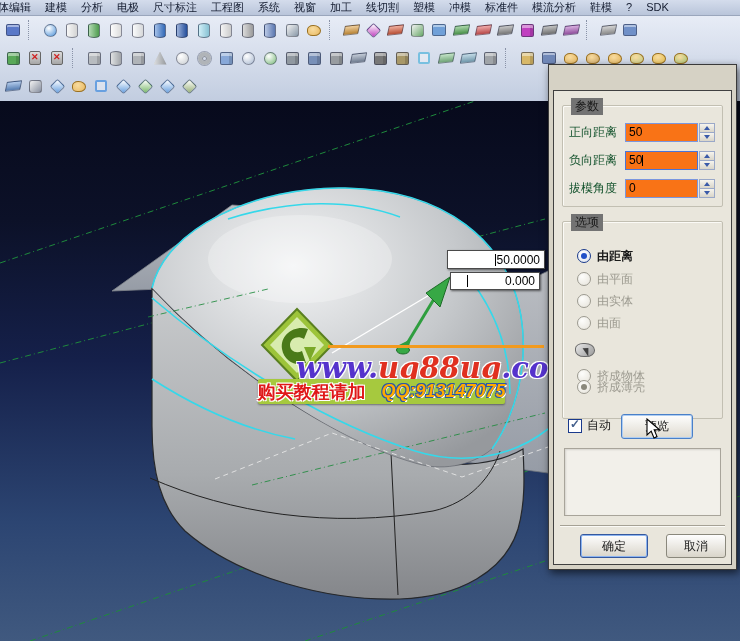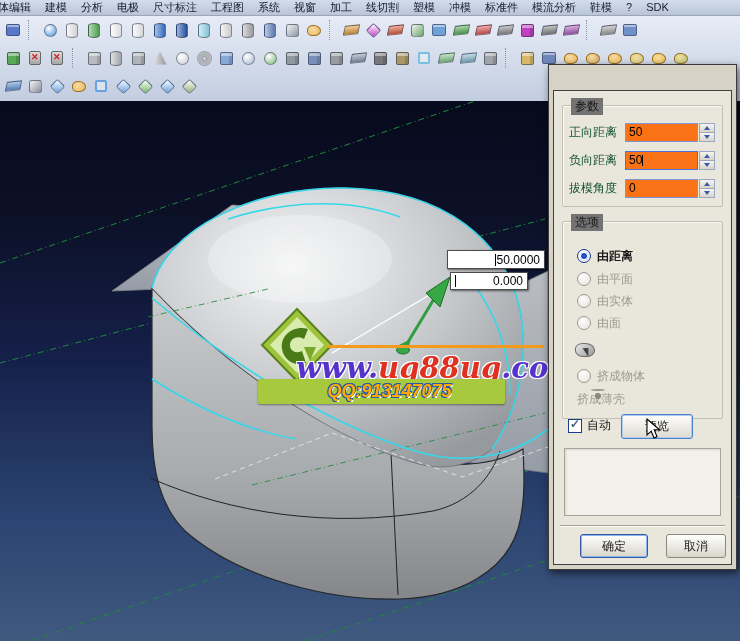--- a/index.html
+++ b/index.html
@@ -441,34 +441,35 @@
         <polygon points="450,176 426,192 440,206" fill="#37a845" stroke="#1d6b28" stroke-width="1"></polygon>
         <polygon points="411,238 399,244 407,252" fill="#2f9e3f"></polygon>
         <ellipse cx="403" cy="249" rx="6.5" ry="4" fill="#37a845" stroke="#1d6b28" stroke-width="1"></ellipse>
       </g>
     </svg>
 
     <div class="float-input" style="left:447px;top:149px;width:98px;height:19px;">
       <span class="caret"></span>
       <span>50.0000</span>
     </div>
-    <div class="float-input" style="left:450px;top:171px;width:78px;height:18px;gap:36px;">
+    <div class="float-input" style="left:450px;top:171px;width:90px;height:18px;gap:36px;">
       <span class="caret"></span>
       <span>0.000</span>
     </div>
 
     <svg id="wm-logo" viewBox="0 0 74 76">
       <polygon points="37,2 72,38 37,74 2,38" fill="#9dc43a" stroke="#5a8020" stroke-width="2"></polygon>
       <polygon points="37,10 64,38 37,66 10,38" fill="#d8ecae"></polygon>
       <path d="M48,22 C34,18 20,28 22,42 C24,54 36,60 46,56 L42,44 C36,47 30,44 30,38 C30,31 38,28 44,32 Z" fill="#4a7a18"></path>
       <polygon points="44,40 56,40 50,54" fill="#7aa828"></polygon>
     </svg>
     <div id="wm-underline"></div>
     <div id="wm-url"><span class="url-p">www.</span><span class="url-r">ug88ug</span><span class="url-p">.com</span></div>
     <div id="wm-banner">
+      <span class="banner-red">购买教程请加</span>
       <span class="banner-qq">QQ:913147075</span>
     </div>
   </div>
 
   <div id="dialog">
     <div id="dlg-client">
 
       <div class="groupbox" id="group-params">
         <span class="group-label">参数</span>
         <div class="field-row" style="top:16px;">
@@ -535,21 +536,21 @@
           <span class="radio-label dis">由面</span>
         </div>
         <div id="pick-icon">
           <span class="pick-body"></span>
           <span class="pick-cursor"></span>
         </div>
         <div class="radio-row" style="top:146px;">
           <span class="radio dis"></span>
           <span class="radio-label dis">挤成物体</span>
         </div>
-        <div class="radio-row" style="top:167px;flex-direction:column;">
+        <div class="radio-row" style="top:157px;">
           <span class="radio dis sel"></span>
           <span class="radio-label dis">挤成薄壳</span>
         </div>
       </div>
 
       <div id="auto-row">
         <span id="auto-check"></span>
         <span id="auto-label">自动</span>
       </div>
       <div id="preview-btn">预览</div>

